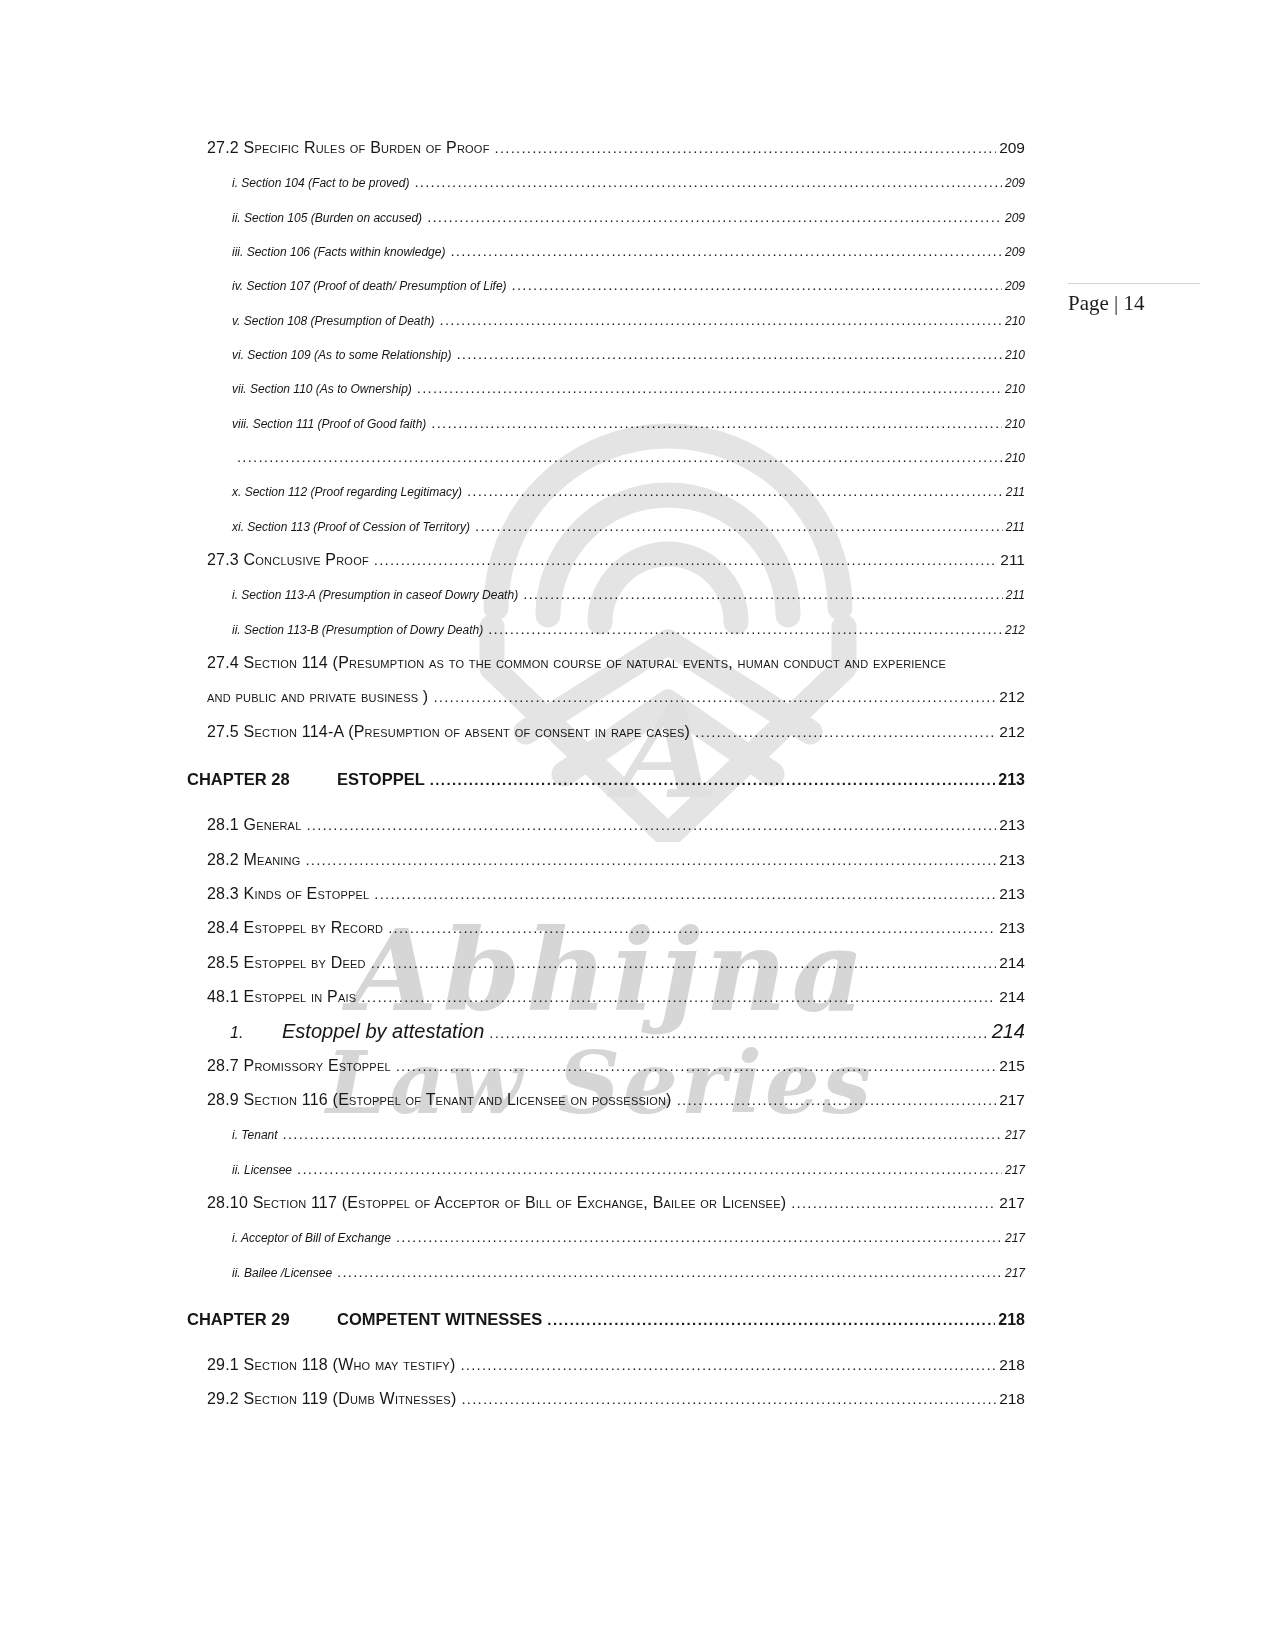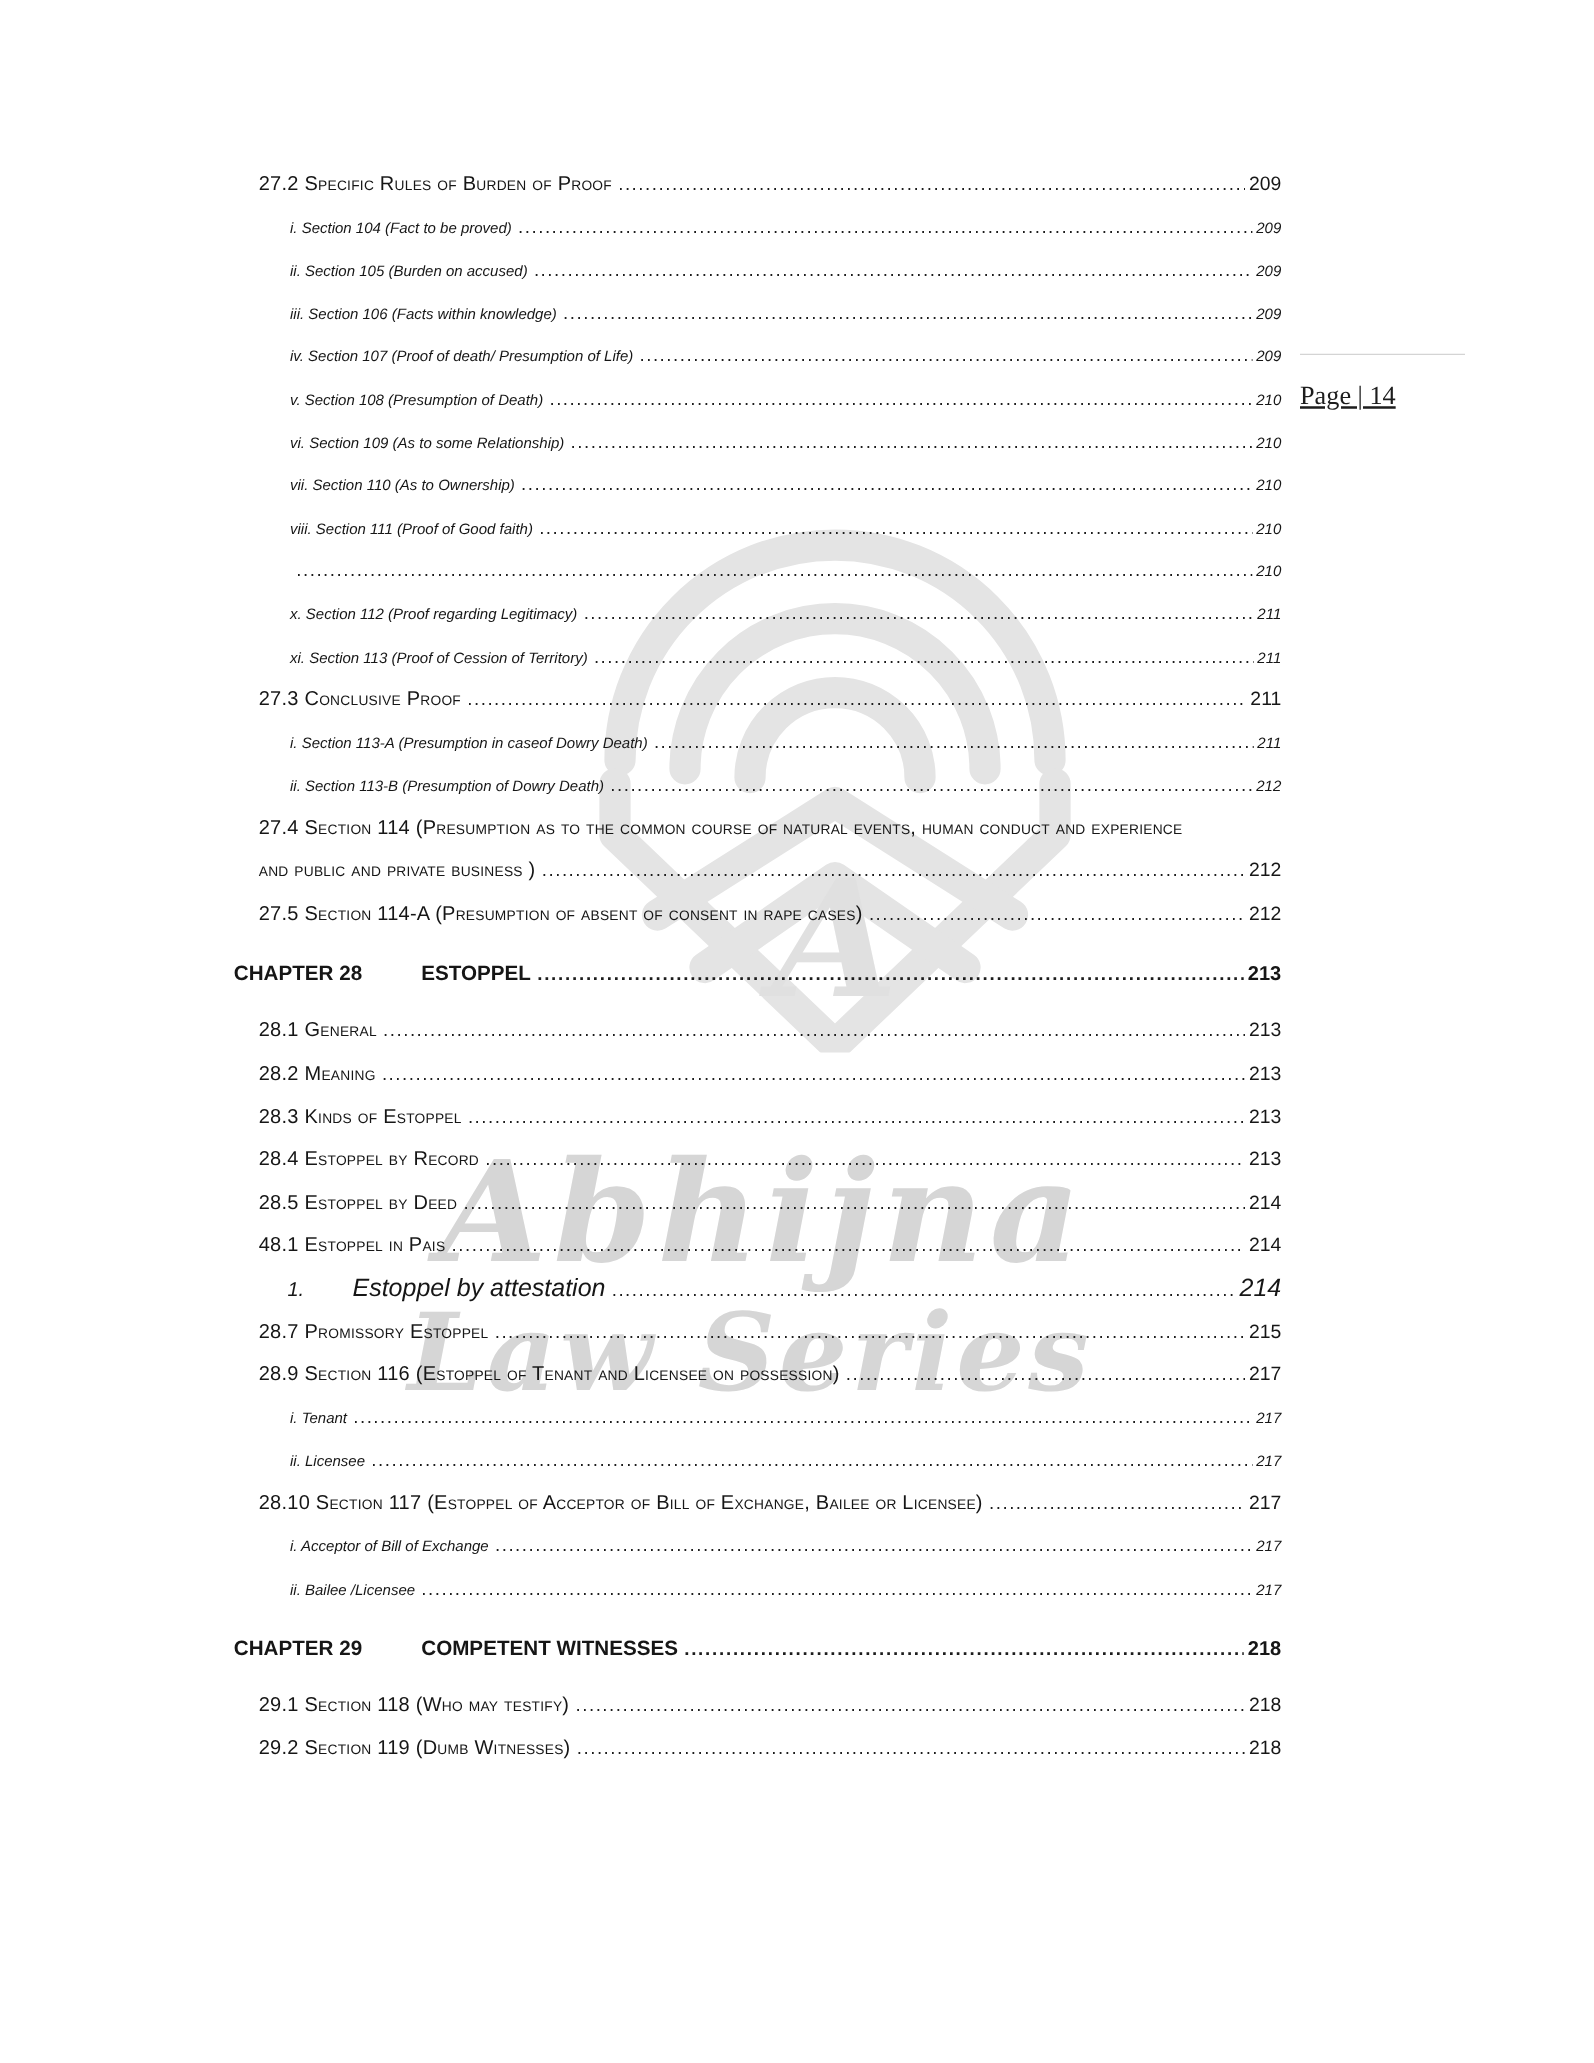--- a/index.html
+++ b/index.html
@@ -15,23 +15,23 @@
   .wm-script{
     position:absolute;text-align:center;
     font-family:"DejaVu Serif",serif;font-style:italic;font-weight:bold;
     color:#d6d6d6;white-space:nowrap;
   }
   .wm-brand{left:330px;top:905px;width:560px;font-size:112px;letter-spacing:5px;}
   .wm-series{left:320px;top:1032px;width:560px;font-size:86px;letter-spacing:3px;}
 
   
   .page-marker{
-    position:absolute;left:1040px;top:283px;width:132px;z-index:2;
-    border-top:1px solid #d4d4d4;padding-top:20px;
-    font-family:"Liberation Serif",serif;font-size:21px;color:#1d1d1d;text-decoration:underline;
+    position:absolute;left:1068px;top:283px;width:132px;z-index:2;
+    border-top:1px solid #d4d4d4;padding-top:7px;
+    font-family:"Liberation Serif",serif;font-size:21px;color:#1d1d1d;
   }
 
   
   .toc{position:absolute;left:187px;top:131px;width:838px;z-index:2;}
   .row{
     display:flex;align-items:baseline;
     height:34.33px;line-height:34.33px;white-space:nowrap;
   }
   .row .txt{flex:none;}
   .dots{flex:1 1 auto;min-width:0;overflow:hidden;margin:0 3px 0 5px;}

